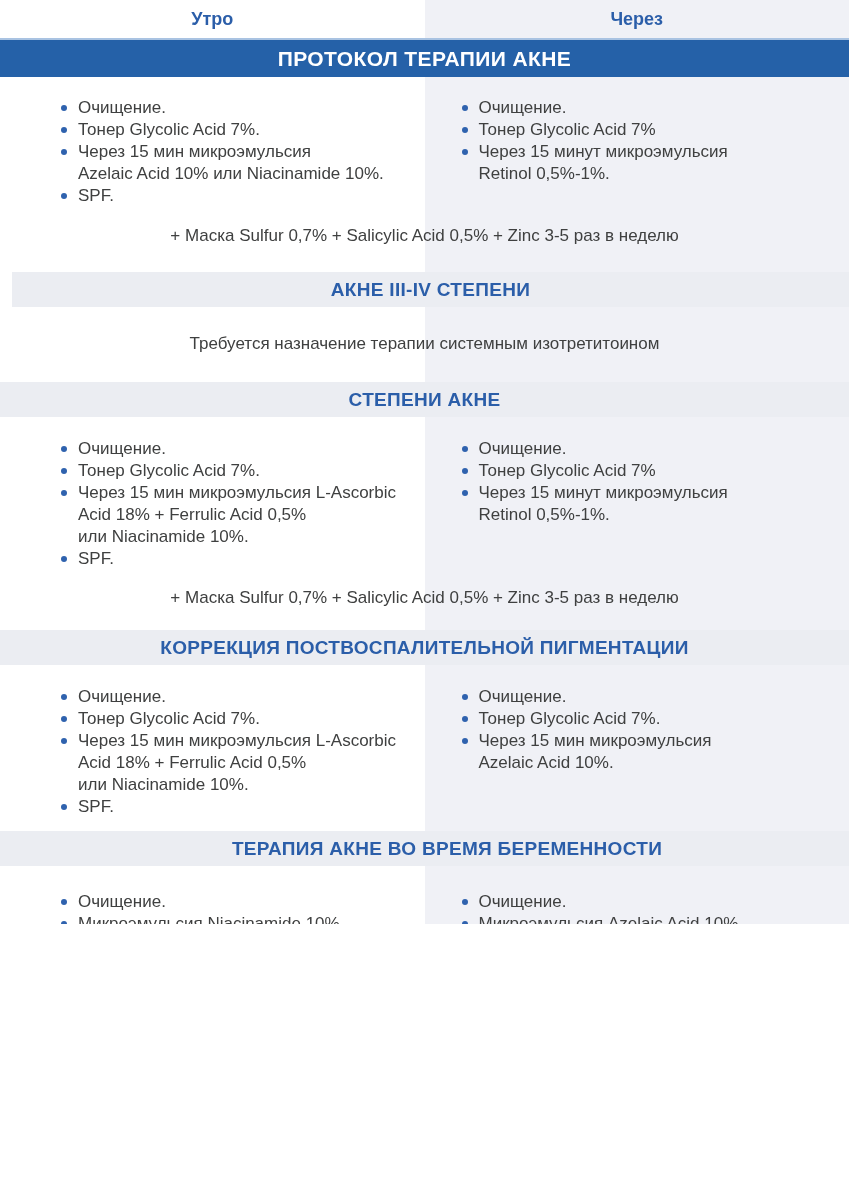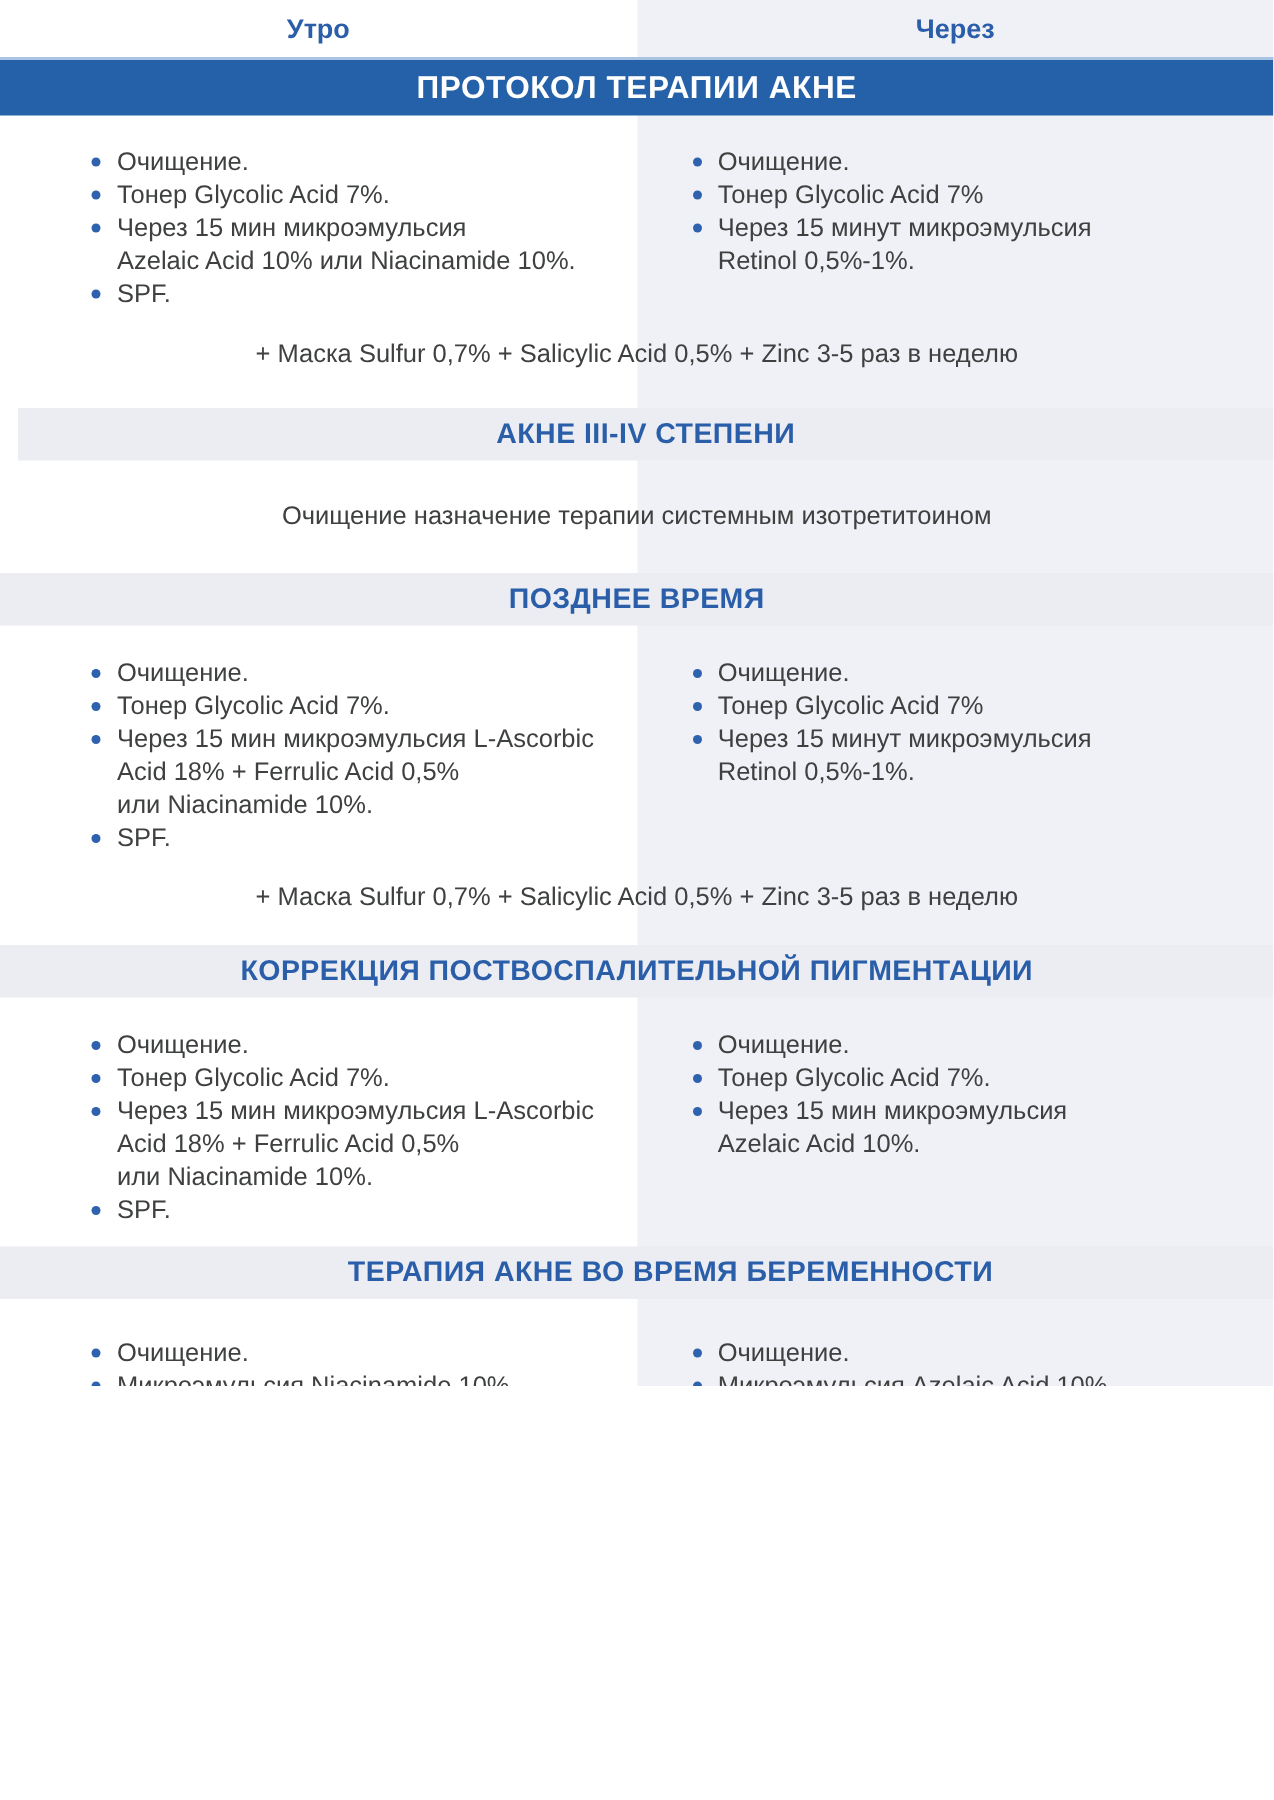--- a/index.html
+++ b/index.html
@@ -133,24 +133,24 @@
           <li>Тонер Glycolic Acid 7%</li>
           <li>Через 15 минут микроэмульсия
 Retinol 0,5%-1%.</li>
         </ul>
     </div>
     <div class="footnote f1">+ Маска Sulfur 0,7% + Salicylic Acid 0,5% + Zinc 3-5 раз в неделю</div>
 
     <div class="band b2">
       <span>АКНЕ III-IV СТЕПЕНИ</span>
     </div>
-    <div class="note">Очищение назначение терапии системным изотретитоином</div>
+    <div class="note">Требуется назначение терапии системным изотретитоином</div>
 
     <div class="band b3">
-      <span>ПОЗДНЕЕ ВРЕМЯ</span>
+      <span>СТЕПЕНИ АКНЕ</span>
     </div>
     <div class="cols c2">
       <ul class="list left">
           <li>Очищение.</li>
           <li>Тонер Glycolic Acid 7%.</li>
           <li>Через 15 мин микроэмульсия L-Ascorbic
 Acid 18% + Ferrulic Acid 0,5%
 или Niacinamide 10%.</li>
           <li>SPF.</li>
         </ul>

